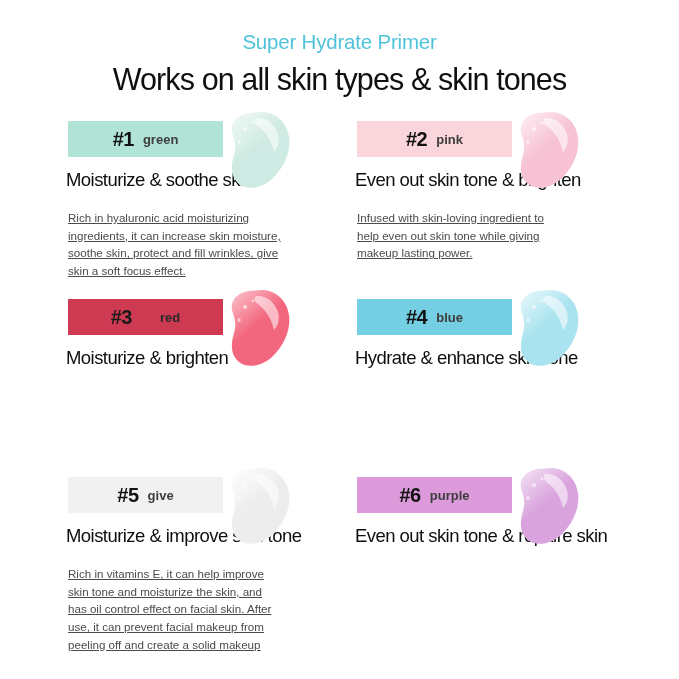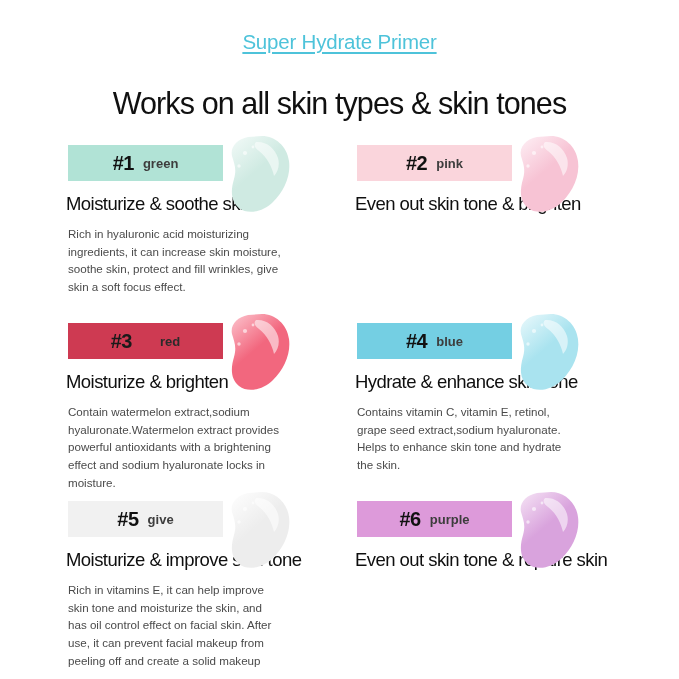--- a/index.html
+++ b/index.html
@@ -22,32 +22,31 @@
     padding: 30px 58px 0 58px;
   }
 
   
   .header { text-align: center; }
   .eyebrow {
     display: inline-block;
     font-size: 20.5px;
     letter-spacing: -0.2px;
     color: #4ec3da;
-    text-decoration: underline;
     text-underline-offset: 3px;
     text-decoration-thickness: 1.5px;
-    margin: 0 0 20px 0;
+    margin: 0 0 8px 0;
   }
   .headline {
     font-size: 30.5px;
     line-height: 1.15;
     font-weight: 400;
     letter-spacing: -0.9px;
     color: #101010;
-    margin: 12px;
+    margin: 0;
     white-space: nowrap;
   }
 
   
   .grid {
     margin-top: 18px;
     display: grid;
     grid-template-columns: 283px 283px;
     column-gap: 0px;
     grid-auto-rows: 178px;
@@ -99,26 +98,27 @@
   .card-title {
     margin: 6px 0 0 8px;
     font-size: 18.5px;
     font-weight: 400;
     letter-spacing: -0.55px;
     color: #0f0f0f;
     line-height: 1.2;
     white-space: nowrap;
   }
   .card-body {
-    margin: 10px 0 0 10px;
+    margin: 18px 0 0 10px;
     font-size: 11.6px;
     line-height: 1.52;
     color: #4a4a4a;
     width: 232px;
     white-space: pre-line;
+    text-decoration: underline;
   }
 </style>
 </head>
 <body>
 
 <div class="page">
 
   <div class="header">
     <div class="eyebrow">Super Hydrate Primer</div>
     <h1 class="headline">Works on all skin types &amp; skin tones</h1>
@@ -172,20 +172,23 @@
           </defs>
           <path class="blob" d="M44,3 C57,3 69,13 71,28 C73,43 66,58 55,69 C45,79 30,82 21,75 C12,68 13,56 16,46 C19,36 16,30 14,23 C12,14 19,6 30,4 Z" fill="url(#g1)"></path>
           <path class="gloss" d="M38,9 C48,8 57,15 60,25 C62,32 60,39 56,43 C54,34 49,24 41,18 C37,15 35,12 38,9 Z" fill="#ffffff" opacity="0.55"></path>
           <circle class="bubble b1" cx="27" cy="20" r="2.1" fill="#ffffff" opacity="0.6"></circle>
           <circle class="bubble b2" cx="35" cy="14" r="1.4" fill="#ffffff" opacity="0.6"></circle>
           <circle class="bubble b3" cx="21" cy="33" r="1.7" fill="#ffffff" opacity="0.6"></circle>
         </svg>
       </div>
     </div>
     <div class="card-title">Even out skin tone &amp; brighten</div>
+    <div class="card-body">Infused with skin-loving  ingredient  to
+help even out skin tone while giving
+makeup lasting power.</div>
   </div>
 
   <div class="card">
     <div class="badge-row">
       <div class="badge-bar" style="background: rgb(206, 58, 82);">
         <span class="badge-num" style="color: rgb(26, 26, 26);">#3</span>
         <span class="badge-name" style="color: rgb(43, 43, 43); padding-left: 19px;">red</span>
       </div>
       <div class="swatch">
         <svg viewBox="0 0 74 82" xmlns="http://www.w3.org/2000/svg">
@@ -198,25 +201,20 @@
           </defs>
           <path class="blob" d="M44,3 C57,3 69,13 71,28 C73,43 66,58 55,69 C45,79 30,82 21,75 C12,68 13,56 16,46 C19,36 16,30 14,23 C12,14 19,6 30,4 Z" fill="url(#g2)"></path>
           <path class="gloss" d="M38,9 C48,8 57,15 60,25 C62,32 60,39 56,43 C54,34 49,24 41,18 C37,15 35,12 38,9 Z" fill="#ffffff" opacity="0.55"></path>
           <circle class="bubble b1" cx="27" cy="20" r="2.1" fill="#ffffff" opacity="0.6"></circle>
           <circle class="bubble b2" cx="35" cy="14" r="1.4" fill="#ffffff" opacity="0.6"></circle>
           <circle class="bubble b3" cx="21" cy="33" r="1.7" fill="#ffffff" opacity="0.6"></circle>
         </svg>
       </div>
     </div>
     <div class="card-title">Moisturize &amp; brighten</div>
-    <div class="card-body">Contain watermelon extract,sodium
-hyaluronate.Watermelon extract provides
-powerful antioxidants with a brightening
-effect and sodium hyaluronate locks in
-moisture.</div>
   </div>
 
   <div class="card col-right">
     <div class="badge-row">
       <div class="badge-bar" style="background: rgb(116, 207, 227);">
         <span class="badge-num">#4</span>
         <span class="badge-name">blue</span>
       </div>
       <div class="swatch">
         <svg viewBox="0 0 74 82" xmlns="http://www.w3.org/2000/svg">
@@ -229,24 +227,20 @@
           </defs>
           <path class="blob" d="M44,3 C57,3 69,13 71,28 C73,43 66,58 55,69 C45,79 30,82 21,75 C12,68 13,56 16,46 C19,36 16,30 14,23 C12,14 19,6 30,4 Z" fill="url(#g3)"></path>
           <path class="gloss" d="M38,9 C48,8 57,15 60,25 C62,32 60,39 56,43 C54,34 49,24 41,18 C37,15 35,12 38,9 Z" fill="#ffffff" opacity="0.55"></path>
           <circle class="bubble b1" cx="27" cy="20" r="2.1" fill="#ffffff" opacity="0.6"></circle>
           <circle class="bubble b2" cx="35" cy="14" r="1.4" fill="#ffffff" opacity="0.6"></circle>
           <circle class="bubble b3" cx="21" cy="33" r="1.7" fill="#ffffff" opacity="0.6"></circle>
         </svg>
       </div>
     </div>
     <div class="card-title">Hydrate &amp; enhance skin tone</div>
-    <div class="card-body">Contains vitamin C, vitamin E, retinol,
-grape seed extract,sodium hyaluronate.
-Helps to enhance skin tone and hydrate
-the skin.</div>
   </div>
 
   <div class="card">
     <div class="badge-row">
       <div class="badge-bar" style="background: rgb(241, 241, 241);">
         <span class="badge-num">#5</span>
         <span class="badge-name">give</span>
       </div>
       <div class="swatch">
         <svg viewBox="0 0 74 82" xmlns="http://www.w3.org/2000/svg">

